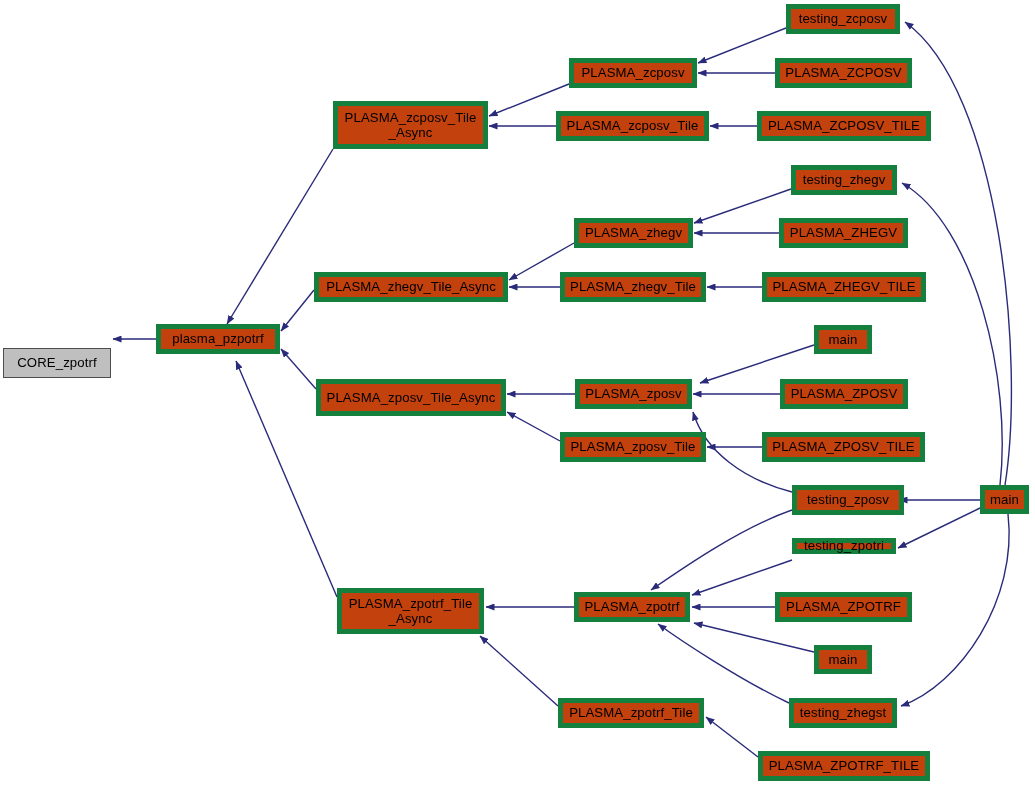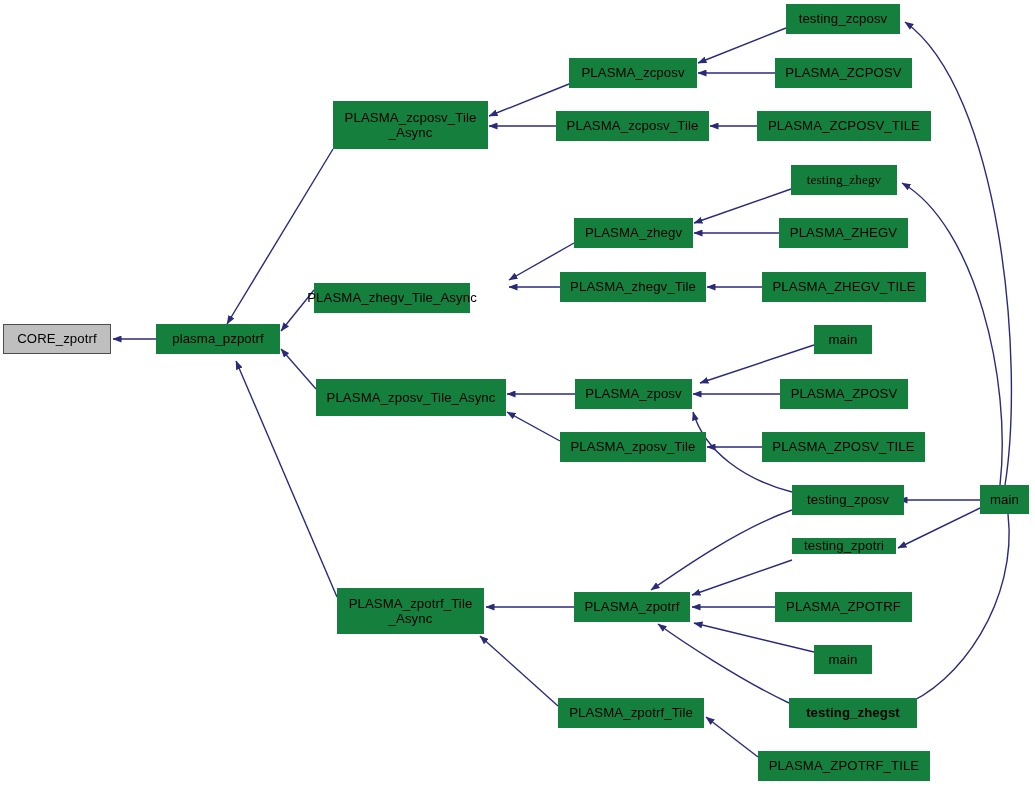--- a/index.html
+++ b/index.html
@@ -8,35 +8,36 @@
     position:relative;
     width:1035px;height:787px;
     background:#ffffff;
     font-family:"Liberation Sans", sans-serif;
     overflow:hidden;
   }
   #edges{position:absolute;left:0;top:0;width:1035px;height:787px;}
   .node{
     position:absolute;
     box-sizing:border-box;
-    border:1px solid #15803d;
-    background:#15803d;
+    border:5px solid #15803d;
+    background:#c2410c;
     color:#000000;
     display:flex;
     align-items:center;
     justify-content:center;
     text-align:center;
     font-size:13.2px;
     line-height:1.16;
     white-space:pre-line;
     letter-spacing:0.1px;
   }
   .node.highlight{
     background:#bfbfbf;
     border:1px solid #4d4d4d;
+    margin-top:24px;
   }
   .node-label{pointer-events:none;}
 </style>
 </head>
 <body>
 
 <div id="canvas">
   <svg id="edges" xmlns="http://www.w3.org/2000/svg">
     <defs>
       <marker id="arrowhead" markerWidth="9" markerHeight="7" refX="8.5" refY="3.5" orient="auto" markerUnits="userSpaceOnUse">
@@ -83,37 +84,37 @@
   <div id="node-layer">
       <div class="node highlight" style="left: 3px; top: 324px; width: 108px; height: 30px;"><span class="node-label">CORE_zpotrf</span></div>
       <div class="node" style="left: 156px; top: 324px; width: 124px; height: 30px;"><span class="node-label">plasma_pzpotrf</span></div>
       <div class="node" style="left: 333px; top: 101px; width: 155px; height: 48px;"><span class="node-label">PLASMA_zcposv_Tile
 _Async</span></div>
       <div class="node" style="left: 569px; top: 58px; width: 128px; height: 30px;"><span class="node-label">PLASMA_zcposv</span></div>
       <div class="node" style="left: 556px; top: 111px; width: 153px; height: 30px;"><span class="node-label">PLASMA_zcposv_Tile</span></div>
       <div class="node" style="left: 786px; top: 4px; width: 114px; height: 30px;"><span class="node-label">testing_zcposv</span></div>
       <div class="node" style="left: 775px; top: 58px; width: 137px; height: 30px;"><span class="node-label">PLASMA_ZCPOSV</span></div>
       <div class="node" style="left: 757px; top: 111px; width: 174px; height: 30px;"><span class="node-label">PLASMA_ZCPOSV_TILE</span></div>
-      <div class="node" style="left: 314px; top: 272px; width: 156px; height: 30px; margin-top: 11px;"><span class="node-label">PLASMA_zhegv_Tile_Async</span></div>
+      <div class="node" style="left: 314px; top: 272px; width: 194px; height: 30px;"><span class="node-label">PLASMA_zhegv_Tile_Async</span></div>
       <div class="node" style="left: 574px; top: 218px; width: 119px; height: 30px;"><span class="node-label">PLASMA_zhegv</span></div>
       <div class="node" style="left: 560px; top: 272px; width: 146px; height: 30px;"><span class="node-label">PLASMA_zhegv_Tile</span></div>
-      <div class="node" style="left: 791px; top: 165px; width: 106px; height: 30px; font-family: Liberation Serif, serif;"><span class="node-label">testing_zhegv</span></div>
+      <div class="node" style="left: 791px; top: 165px; width: 106px; height: 30px;"><span class="node-label">testing_zhegv</span></div>
       <div class="node" style="left: 779px; top: 218px; width: 129px; height: 30px;"><span class="node-label">PLASMA_ZHEGV</span></div>
       <div class="node" style="left: 762px; top: 272px; width: 164px; height: 30px;"><span class="node-label">PLASMA_ZHEGV_TILE</span></div>
       <div class="node" style="left: 316px; top: 379px; width: 190px; height: 37px;"><span class="node-label">PLASMA_zposv_Tile_Async</span></div>
       <div class="node" style="left: 575px; top: 379px; width: 117px; height: 30px;"><span class="node-label">PLASMA_zposv</span></div>
       <div class="node" style="left: 560px; top: 432px; width: 146px; height: 30px;"><span class="node-label">PLASMA_zposv_Tile</span></div>
       <div class="node" style="left: 814px; top: 325px; width: 58px; height: 29px;"><span class="node-label">main</span></div>
       <div class="node" style="left: 780px; top: 379px; width: 128px; height: 30px;"><span class="node-label">PLASMA_ZPOSV</span></div>
       <div class="node" style="left: 762px; top: 432px; width: 163px; height: 30px;"><span class="node-label">PLASMA_ZPOSV_TILE</span></div>
       <div class="node" style="left: 792px; top: 485px; width: 112px; height: 30px;"><span class="node-label">testing_zposv</span></div>
       <div class="node" style="left: 980px; top: 485px; width: 49px; height: 29px;"><span class="node-label">main</span></div>
       <div class="node" style="left: 792px; top: 538px; width: 104px; height: 16px;"><span class="node-label">testing_zpotri</span></div>
       <div class="node" style="left: 337px; top: 588px; width: 147px; height: 46px;"><span class="node-label">PLASMA_zpotrf_Tile
 _Async</span></div>
       <div class="node" style="left: 574px; top: 592px; width: 116px; height: 30px;"><span class="node-label">PLASMA_zpotrf</span></div>
       <div class="node" style="left: 775px; top: 592px; width: 137px; height: 30px;"><span class="node-label">PLASMA_ZPOTRF</span></div>
       <div class="node" style="left: 814px; top: 645px; width: 58px; height: 29px;"><span class="node-label">main</span></div>
       <div class="node" style="left: 558px; top: 698px; width: 146px; height: 30px;"><span class="node-label">PLASMA_zpotrf_Tile</span></div>
-      <div class="node" style="left: 789px; top: 698px; width: 128px; height: 30px; font-weight: bold;"><span class="node-label">testing_zhegst</span></div>
+      <div class="node" style="left: 789px; top: 698px; width: 108px; height: 30px;"><span class="node-label">testing_zhegst</span></div>
       <div class="node" style="left: 758px; top: 751px; width: 172px; height: 30px;"><span class="node-label">PLASMA_ZPOTRF_TILE</span></div>
     </div>
 </div>
 
 </body></html>

